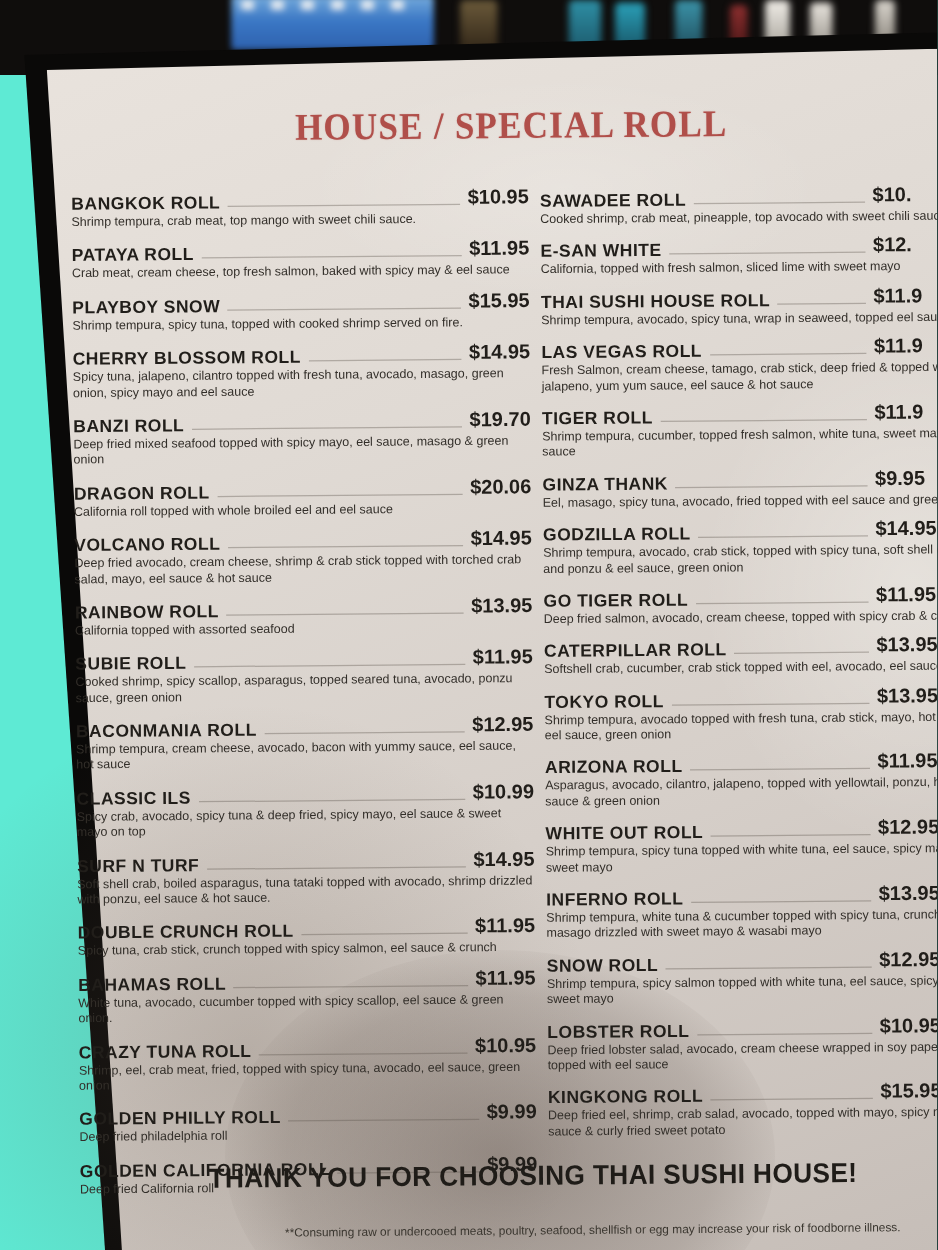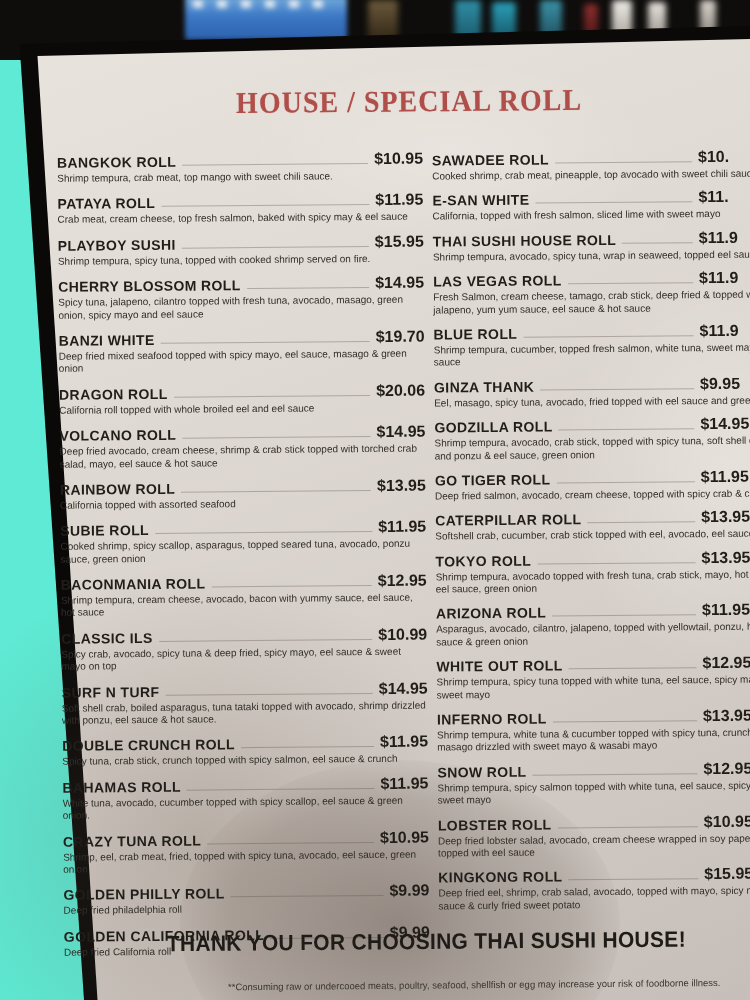--- a/index.html
+++ b/index.html
@@ -134,37 +134,37 @@
         <div class="item">
           <div class="row">
             <span class="iname">PATAYA ROLL</span>
             <span class="leader"></span>
             <span class="iprice">$11.95</span>
           </div>
           <div class="idesc">Crab meat, cream cheese, top fresh salmon, baked with spicy may &amp; eel sauce</div>
         </div>
         <div class="item">
           <div class="row">
-            <span class="iname">PLAYBOY SUSHI</span>
+            <span class="iname">PLAYBOY SNOW</span>
             <span class="leader"></span>
             <span class="iprice">$15.95</span>
           </div>
           <div class="idesc">Shrimp tempura, spicy tuna, topped with cooked shrimp served on fire.</div>
         </div>
         <div class="item">
           <div class="row">
             <span class="iname">CHERRY BLOSSOM ROLL</span>
             <span class="leader"></span>
             <span class="iprice">$14.95</span>
           </div>
           <div class="idesc">Spicy tuna, jalapeno, cilantro topped with fresh tuna, avocado, masago, green onion, spicy mayo and eel sauce</div>
         </div>
         <div class="item">
           <div class="row">
-            <span class="iname">BANZI WHITE</span>
+            <span class="iname">BANZI ROLL</span>
             <span class="leader"></span>
             <span class="iprice">$19.70</span>
           </div>
           <div class="idesc">Deep fried mixed seafood topped with spicy mayo, eel sauce, masago &amp; green onion</div>
         </div>
         <div class="item">
           <div class="row">
             <span class="iname">DRAGON ROLL</span>
             <span class="leader"></span>
             <span class="iprice">$20.06</span>
@@ -266,21 +266,21 @@
             <span class="iname">SAWADEE ROLL</span>
             <span class="leader"></span>
             <span class="iprice">$10.</span>
           </div>
           <div class="idesc">Cooked shrimp, crab meat, pineapple, top avocado with sweet chili sauce</div>
         </div>
         <div class="item">
           <div class="row">
             <span class="iname">E-SAN WHITE</span>
             <span class="leader"></span>
-            <span class="iprice">$11.</span>
+            <span class="iprice">$12.</span>
           </div>
           <div class="idesc">California, topped with fresh salmon, sliced lime with sweet mayo</div>
         </div>
         <div class="item">
           <div class="row">
             <span class="iname">THAI SUSHI HOUSE ROLL</span>
             <span class="leader"></span>
             <span class="iprice">$11.9</span>
           </div>
           <div class="idesc">Shrimp tempura, avocado, spicy tuna, wrap in seaweed, topped eel sauce</div>
@@ -288,21 +288,21 @@
         <div class="item">
           <div class="row">
             <span class="iname">LAS VEGAS ROLL</span>
             <span class="leader"></span>
             <span class="iprice">$11.9</span>
           </div>
           <div class="idesc">Fresh Salmon, cream cheese, tamago, crab stick, deep fried &amp; topped with jalapeno, yum yum sauce, eel sauce &amp; hot sauce</div>
         </div>
         <div class="item">
           <div class="row">
-            <span class="iname">BLUE ROLL</span>
+            <span class="iname">TIGER ROLL</span>
             <span class="leader"></span>
             <span class="iprice">$11.9</span>
           </div>
           <div class="idesc">Shrimp tempura, cucumber, topped fresh salmon, white tuna, sweet mayo &amp; eel sauce</div>
         </div>
         <div class="item">
           <div class="row">
             <span class="iname">GINZA THANK</span>
             <span class="leader"></span>
             <span class="iprice">$9.95</span>

